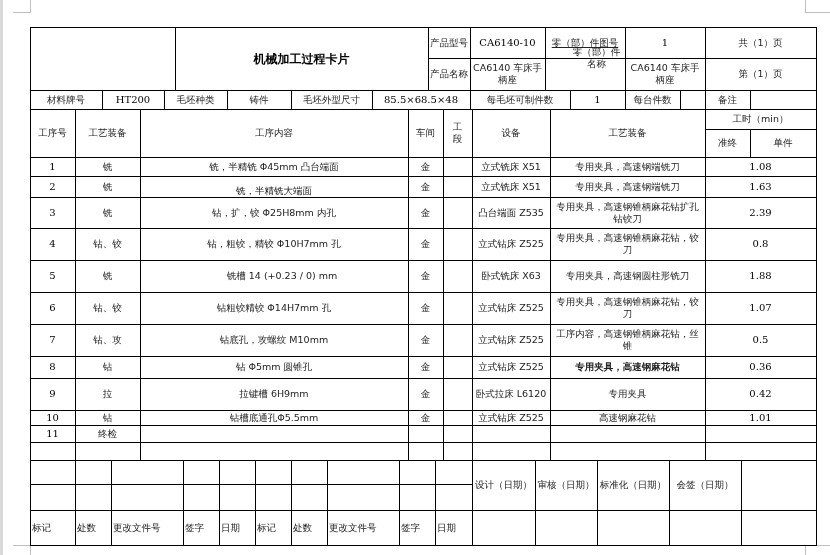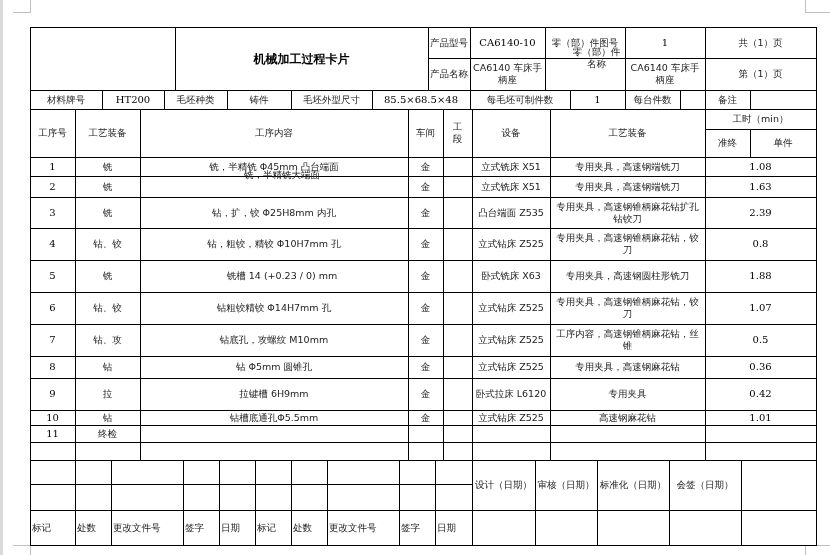--- a/index.html
+++ b/index.html
@@ -37,21 +37,21 @@
     <div class="ln" style="left: 470px; top: 27px; width: 1px; height: 64px;"></div>
     <div class="ln" style="left: 545px; top: 27px; width: 1px; height: 64px;"></div>
     <div class="ln" style="left: 625px; top: 27px; width: 1px; height: 64px;"></div>
     <div class="ln" style="left: 705px; top: 27px; width: 1px; height: 64px;"></div>
     <div class="ln" style="left: 428px; top: 58px; width: 389px; height: 1px;"></div>
     <div class="ln" style="left: 30px; top: 90px; width: 787px; height: 1px;"></div>
     <div class="cell" style="left: 30px; top: 27px; width: 145px; height: 63px;"></div>
     <div class="cell title" style="left: 175px; top: 27px; width: 253px; height: 63px;">机械加工过程卡片</div>
     <div class="cell sans" style="left: 428px; top: 27px; width: 42px; height: 31px;">产品型号</div>
     <div class="cell" style="left: 470px; top: 27px; width: 75px; height: 31px;">CA6140-10</div>
-    <div class="cell sans" style="left: 545px; top: 27px; width: 80px; height: 31px;">零（部）件图号</div>
+    <div class="cell sans" style="left: 545px; top: 27px; width: 80px; height: 31px; text-decoration: underline;">零（部）件图号</div>
     <div class="cell" style="left: 625px; top: 27px; width: 80px; height: 31px;">1</div>
     <div class="cell sans" style="left: 705px; top: 27px; width: 111px; height: 31px;">共（1）页</div>
     <div class="cell sans" style="left: 428px; top: 58px; width: 42px; height: 32px;">产品名称</div>
     <div class="cell sans" style="left: 470px; top: 58px; width: 75px; height: 32px;">CA6140 车床手柄座</div>
     <div class="cell sans" style="left: 545px; top: 42px; width: 80px; height: 32px; padding-left: 25px;">零（部）件名称</div>
     <div class="cell sans" style="left: 625px; top: 58px; width: 80px; height: 32px;">CA6140 车床手柄座</div>
     <div class="cell sans" style="left: 705px; top: 58px; width: 111px; height: 32px;">第（1）页</div>
     <div class="ln" style="left: 102px; top: 90px; width: 1px; height: 20px;"></div>
     <div class="ln" style="left: 164px; top: 90px; width: 1px; height: 20px;"></div>
     <div class="ln" style="left: 227px; top: 90px; width: 1px; height: 20px;"></div>
@@ -111,21 +111,21 @@
     <div class="cell" style="left: 30px; top: 157px; width: 45px; height: 19px;">1</div>
     <div class="cell sans" style="left: 75px; top: 157px; width: 65px; height: 19px;">铣</div>
     <div class="cell sans" style="left: 140px; top: 157px; width: 268px; height: 19px;">铣，半精铣 Φ45mm 凸台端面</div>
     <div class="cell sans" style="left: 408px; top: 157px; width: 35px; height: 19px;">金</div>
     <div class="cell" style="left: 443px; top: 157px; width: 29px; height: 19px;"></div>
     <div class="cell sans" style="left: 472px; top: 157px; width: 78px; height: 19px;">立式铣床 X51</div>
     <div class="cell sans" style="left: 550px; top: 157px; width: 155px; height: 19px; padding: 0px 6px;">专用夹具，高速钢端铣刀</div>
     <div class="cell" style="left: 705px; top: 157px; width: 111px; height: 19px;">1.08</div>
     <div class="cell" style="left: 30px; top: 176px; width: 45px; height: 21px;">2</div>
     <div class="cell sans" style="left: 75px; top: 176px; width: 65px; height: 21px;">铣</div>
-    <div class="cell sans" style="left: 140px; top: 164px; width: 268px; height: 21px; margin-left: 8px;">铣，半精铣大端面</div>
+    <div class="cell sans" style="left: 140px; top: 180px; width: 268px; height: 21px;">铣，半精铣大端面</div>
     <div class="cell sans" style="left: 408px; top: 176px; width: 35px; height: 21px;">金</div>
     <div class="cell" style="left: 443px; top: 176px; width: 29px; height: 21px;"></div>
     <div class="cell sans" style="left: 472px; top: 176px; width: 78px; height: 21px;">立式铣床 X51</div>
     <div class="cell sans" style="left: 550px; top: 176px; width: 155px; height: 21px; padding: 0px 6px;">专用夹具，高速钢端铣刀</div>
     <div class="cell" style="left: 705px; top: 176px; width: 111px; height: 21px;">1.63</div>
     <div class="cell" style="left: 30px; top: 197px; width: 45px; height: 31px;">3</div>
     <div class="cell sans" style="left: 75px; top: 197px; width: 65px; height: 31px;">铣</div>
     <div class="cell sans" style="left: 140px; top: 197px; width: 268px; height: 31px;">钻，扩，铰 Φ25H8mm 内孔</div>
     <div class="cell sans" style="left: 408px; top: 197px; width: 35px; height: 31px;">金</div>
     <div class="cell" style="left: 443px; top: 197px; width: 29px; height: 31px;"></div>
@@ -163,21 +163,21 @@
     <div class="cell" style="left: 443px; top: 324px; width: 29px; height: 32px;"></div>
     <div class="cell sans" style="left: 472px; top: 324px; width: 78px; height: 32px;">立式钻床 Z525</div>
     <div class="cell sans" style="left: 550px; top: 324px; width: 155px; height: 32px; padding: 0px 6px;">工序内容，高速钢锥柄麻花钻，丝锥</div>
     <div class="cell" style="left: 705px; top: 324px; width: 111px; height: 32px;">0.5</div>
     <div class="cell" style="left: 30px; top: 356px; width: 45px; height: 22px;">8</div>
     <div class="cell sans" style="left: 75px; top: 356px; width: 65px; height: 22px;">钻</div>
     <div class="cell sans" style="left: 140px; top: 356px; width: 268px; height: 22px;">钻 Φ5mm 圆锥孔</div>
     <div class="cell sans" style="left: 408px; top: 356px; width: 35px; height: 22px;">金</div>
     <div class="cell" style="left: 443px; top: 356px; width: 29px; height: 22px;"></div>
     <div class="cell sans" style="left: 472px; top: 356px; width: 78px; height: 22px;">立式钻床 Z525</div>
-    <div class="cell sans" style="left: 550px; top: 356px; width: 155px; height: 22px; padding: 0px 6px;">专用夹具，高速钢麻花钻</div>
+    <div class="cell sans" style="left: 550px; top: 356px; width: 155px; height: 22px; padding: 0px 6px; font-weight: bold;">专用夹具，高速钢麻花钻</div>
     <div class="cell" style="left: 705px; top: 356px; width: 111px; height: 22px;">0.36</div>
     <div class="cell" style="left: 30px; top: 378px; width: 45px; height: 32px;">9</div>
     <div class="cell sans" style="left: 75px; top: 378px; width: 65px; height: 32px;">拉</div>
     <div class="cell sans" style="left: 140px; top: 378px; width: 268px; height: 32px;">拉键槽 6H9mm</div>
     <div class="cell sans" style="left: 408px; top: 378px; width: 35px; height: 32px;">金</div>
     <div class="cell" style="left: 443px; top: 378px; width: 29px; height: 32px;"></div>
     <div class="cell sans" style="left: 472px; top: 378px; width: 78px; height: 32px;">卧式拉床 L6120</div>
     <div class="cell sans" style="left: 550px; top: 378px; width: 155px; height: 32px; padding: 0px 6px;">专用夹具</div>
     <div class="cell" style="left: 705px; top: 378px; width: 111px; height: 32px;">0.42</div>
     <div class="cell" style="left: 30px; top: 410px; width: 45px; height: 15px;">10</div>

